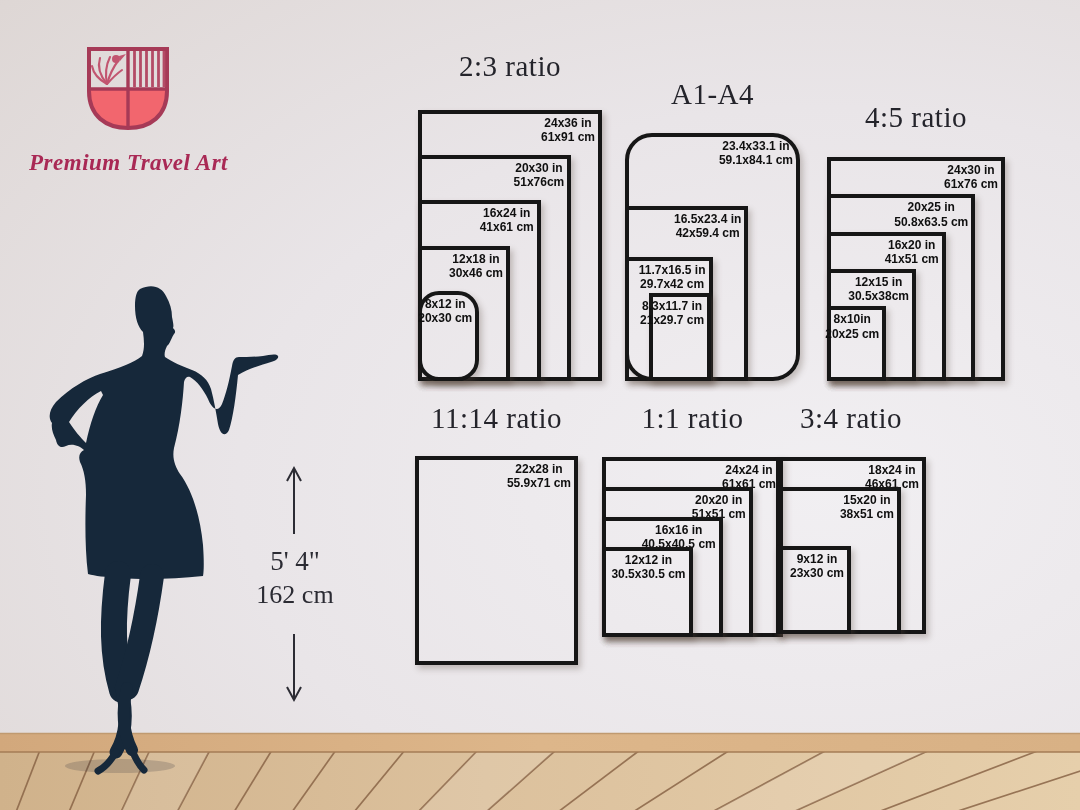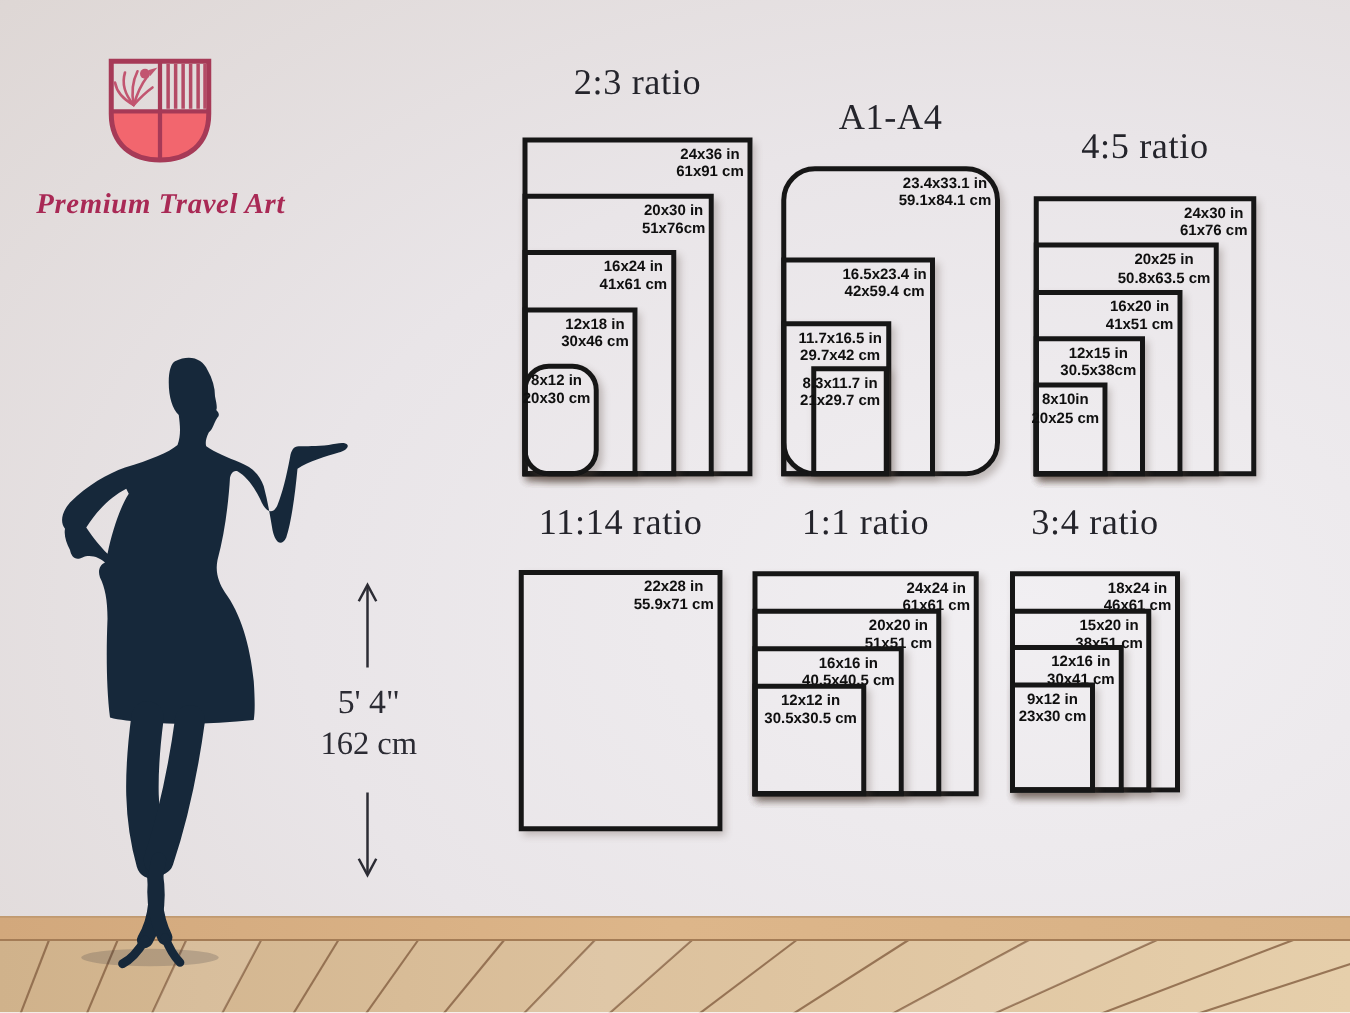--- a/index.html
+++ b/index.html
@@ -24,21 +24,21 @@
   .chart-title{
     position:absolute;bottom:100%;left:50%;transform:translateX(-50%);
     font-family:"Liberation Serif",serif;font-size:29px;color:#24242b;
     white-space:nowrap;letter-spacing:.5px;
   }
   #chart0{left:418px;top:110px;width:184px;height:271px;}
   #chart1{left:625px;top:133px;width:175px;height:248px;}
   #chart2{left:827px;top:157px;width:178px;height:224px;}
   #chart3{left:415px;top:456px;width:163px;height:209px;}
   #chart4{left:602px;top:457px;width:181px;height:180px;}
-  #chart5{left:808px;top:457px;width:136px;height:177px;}
+  #chart5{left:776px;top:457px;width:150px;height:177px;}
   #chart0 .chart-title{margin-bottom:27px;}
   #chart1 .chart-title{margin-bottom:22px;}
   #chart2 .chart-title{margin-bottom:23px;}
   #chart3 .chart-title{margin-bottom:21px;}
   #chart4 .chart-title{margin-bottom:22px;}
   #chart5 .chart-title{margin-bottom:22px;}
   
   #logo{position:absolute;left:28px;top:44px;width:200px;}
   #logo svg{display:block;margin:0 auto;}
   #brand-name{
@@ -357,26 +357,20 @@
             <div>18x24 in</div>
             <div>46x61 cm</div>
           </div>
         </div>
         <div class="frame" style="width: 83.3%; height: 83.3%;">
           <div class="frame-label">
             <div>15x20 in</div>
             <div>38x51 cm</div>
           </div>
         </div>
-        <div class="frame" style="width: 66.7%; height: 66.7%;">
-          <div class="frame-label">
-            <div>12x16 in</div>
-            <div>30x41 cm</div>
-          </div>
-        </div>
         <div class="frame" style="width: 50%; height: 50%;">
           <div class="frame-label">
             <div>9x12 in</div>
             <div>23x30 cm</div>
           </div>
         </div>
       </div>
   </div>
 
 </div>

